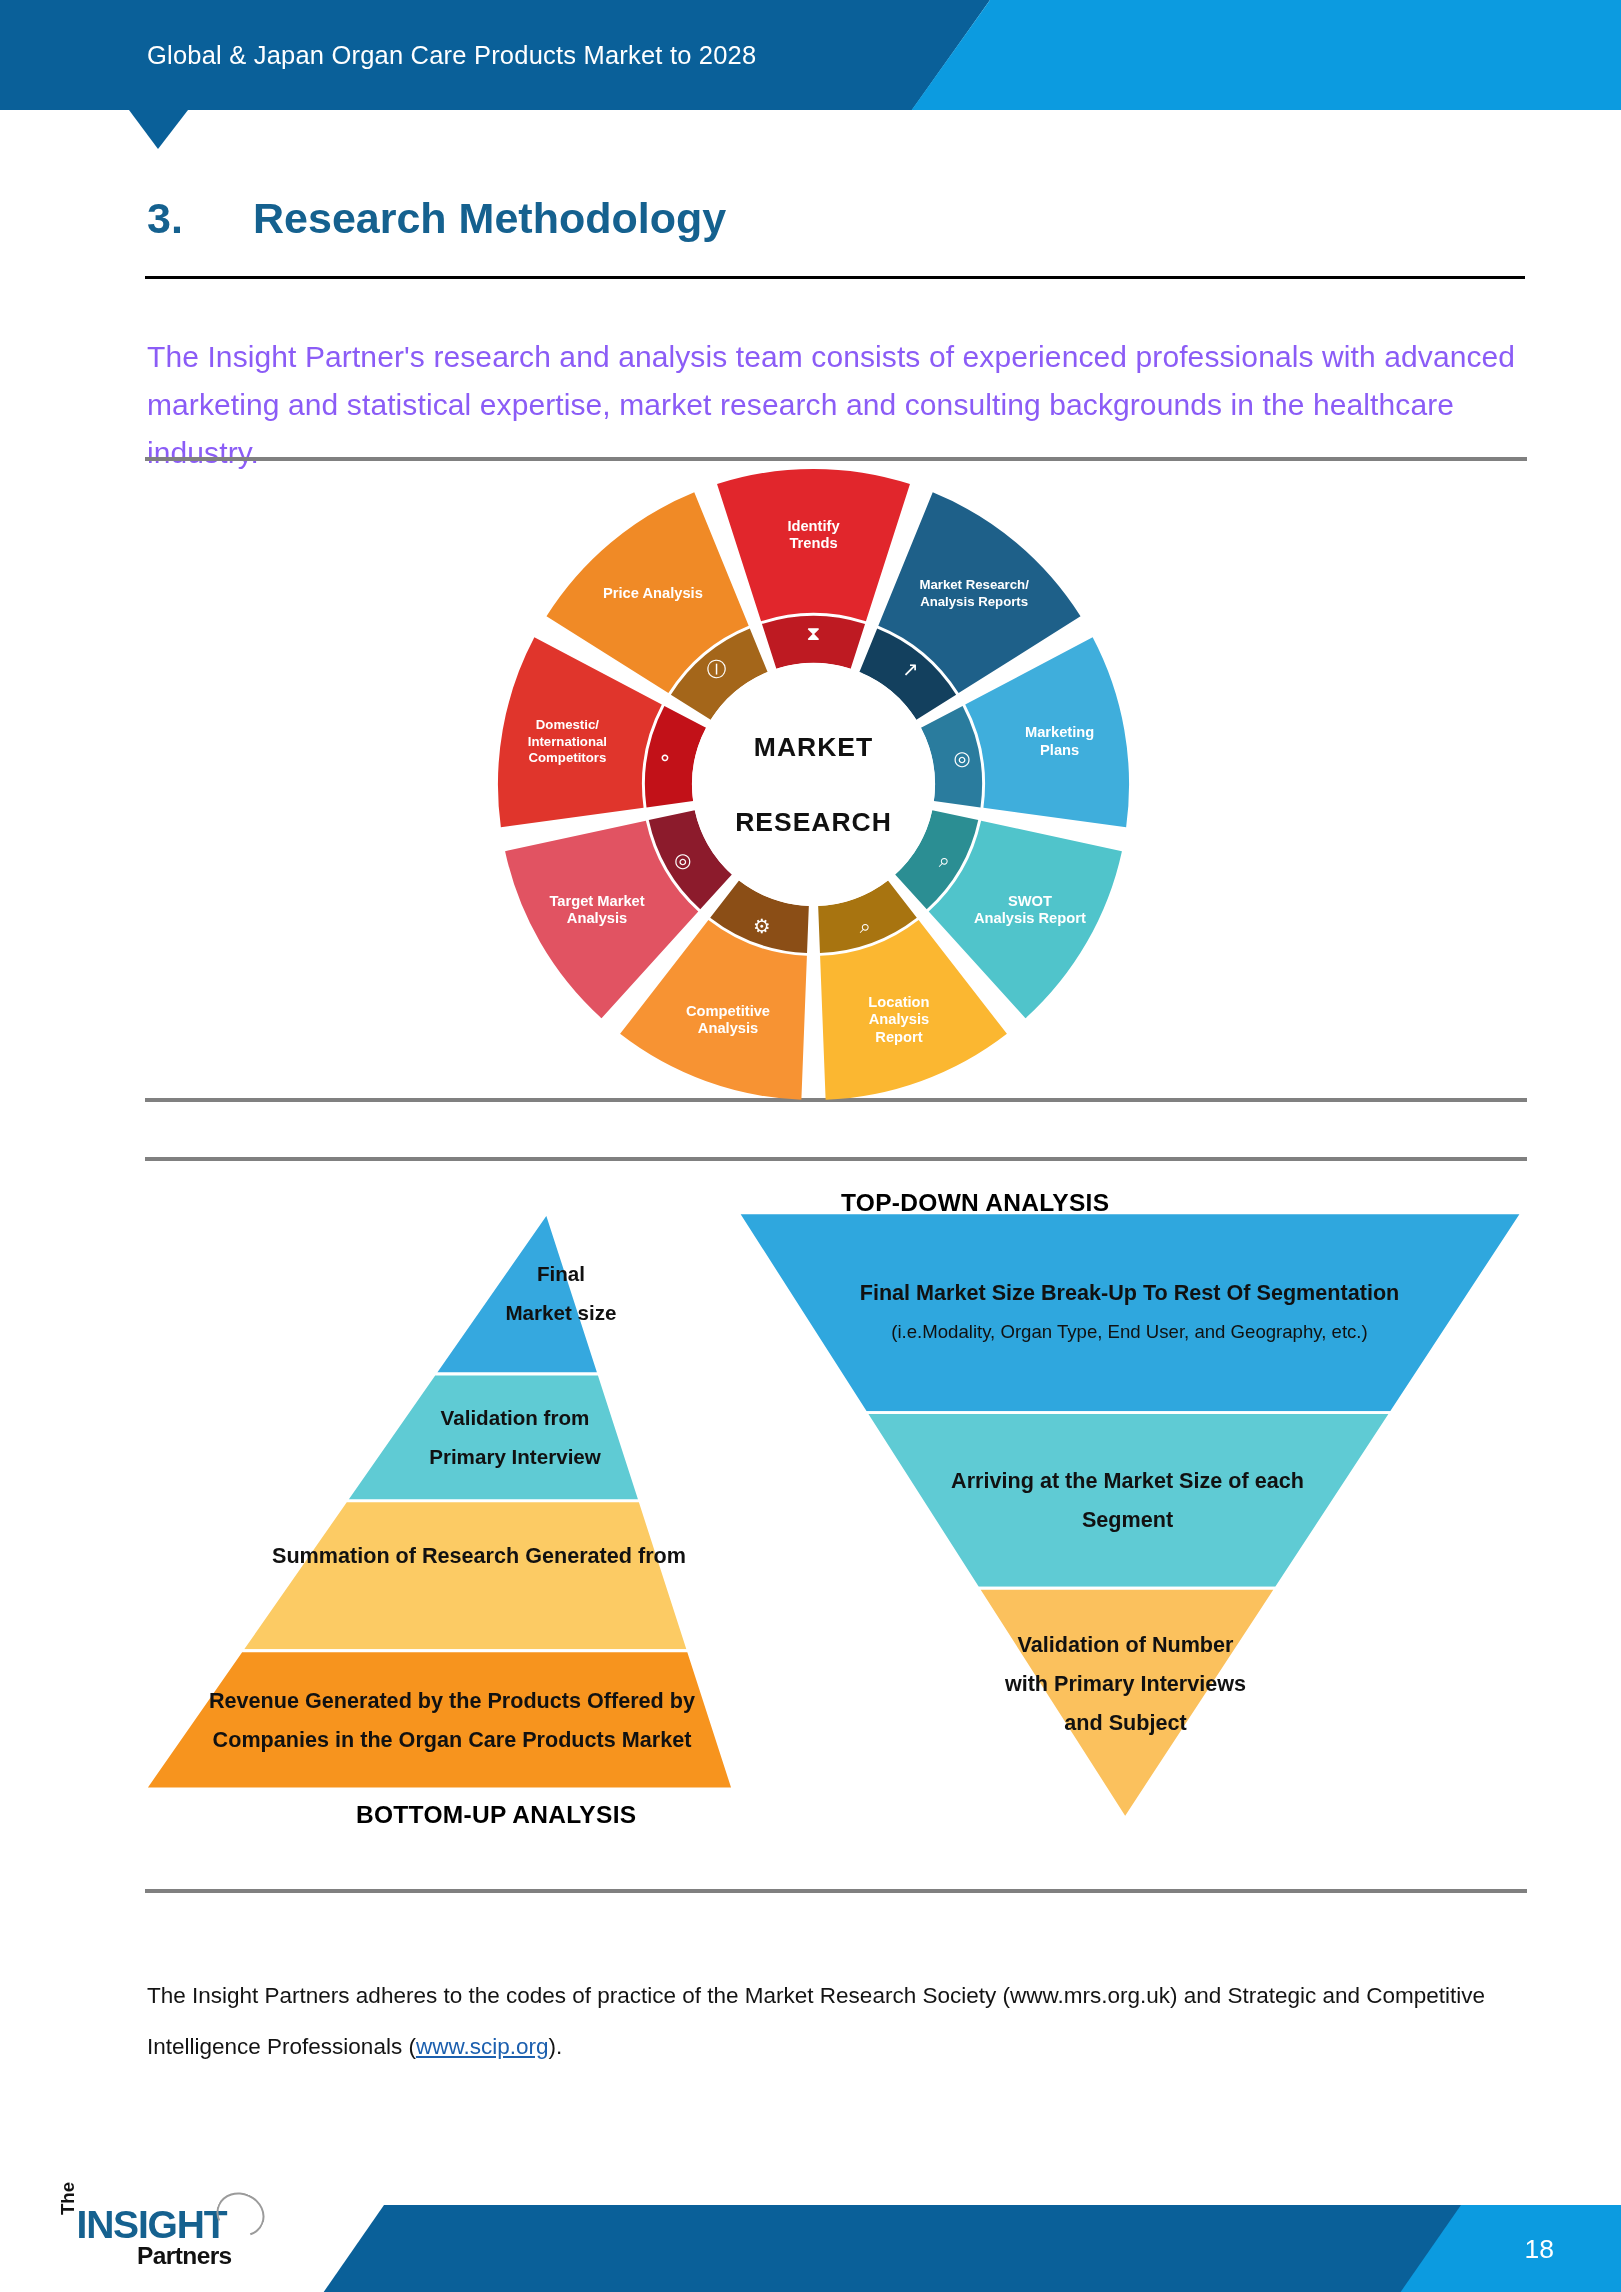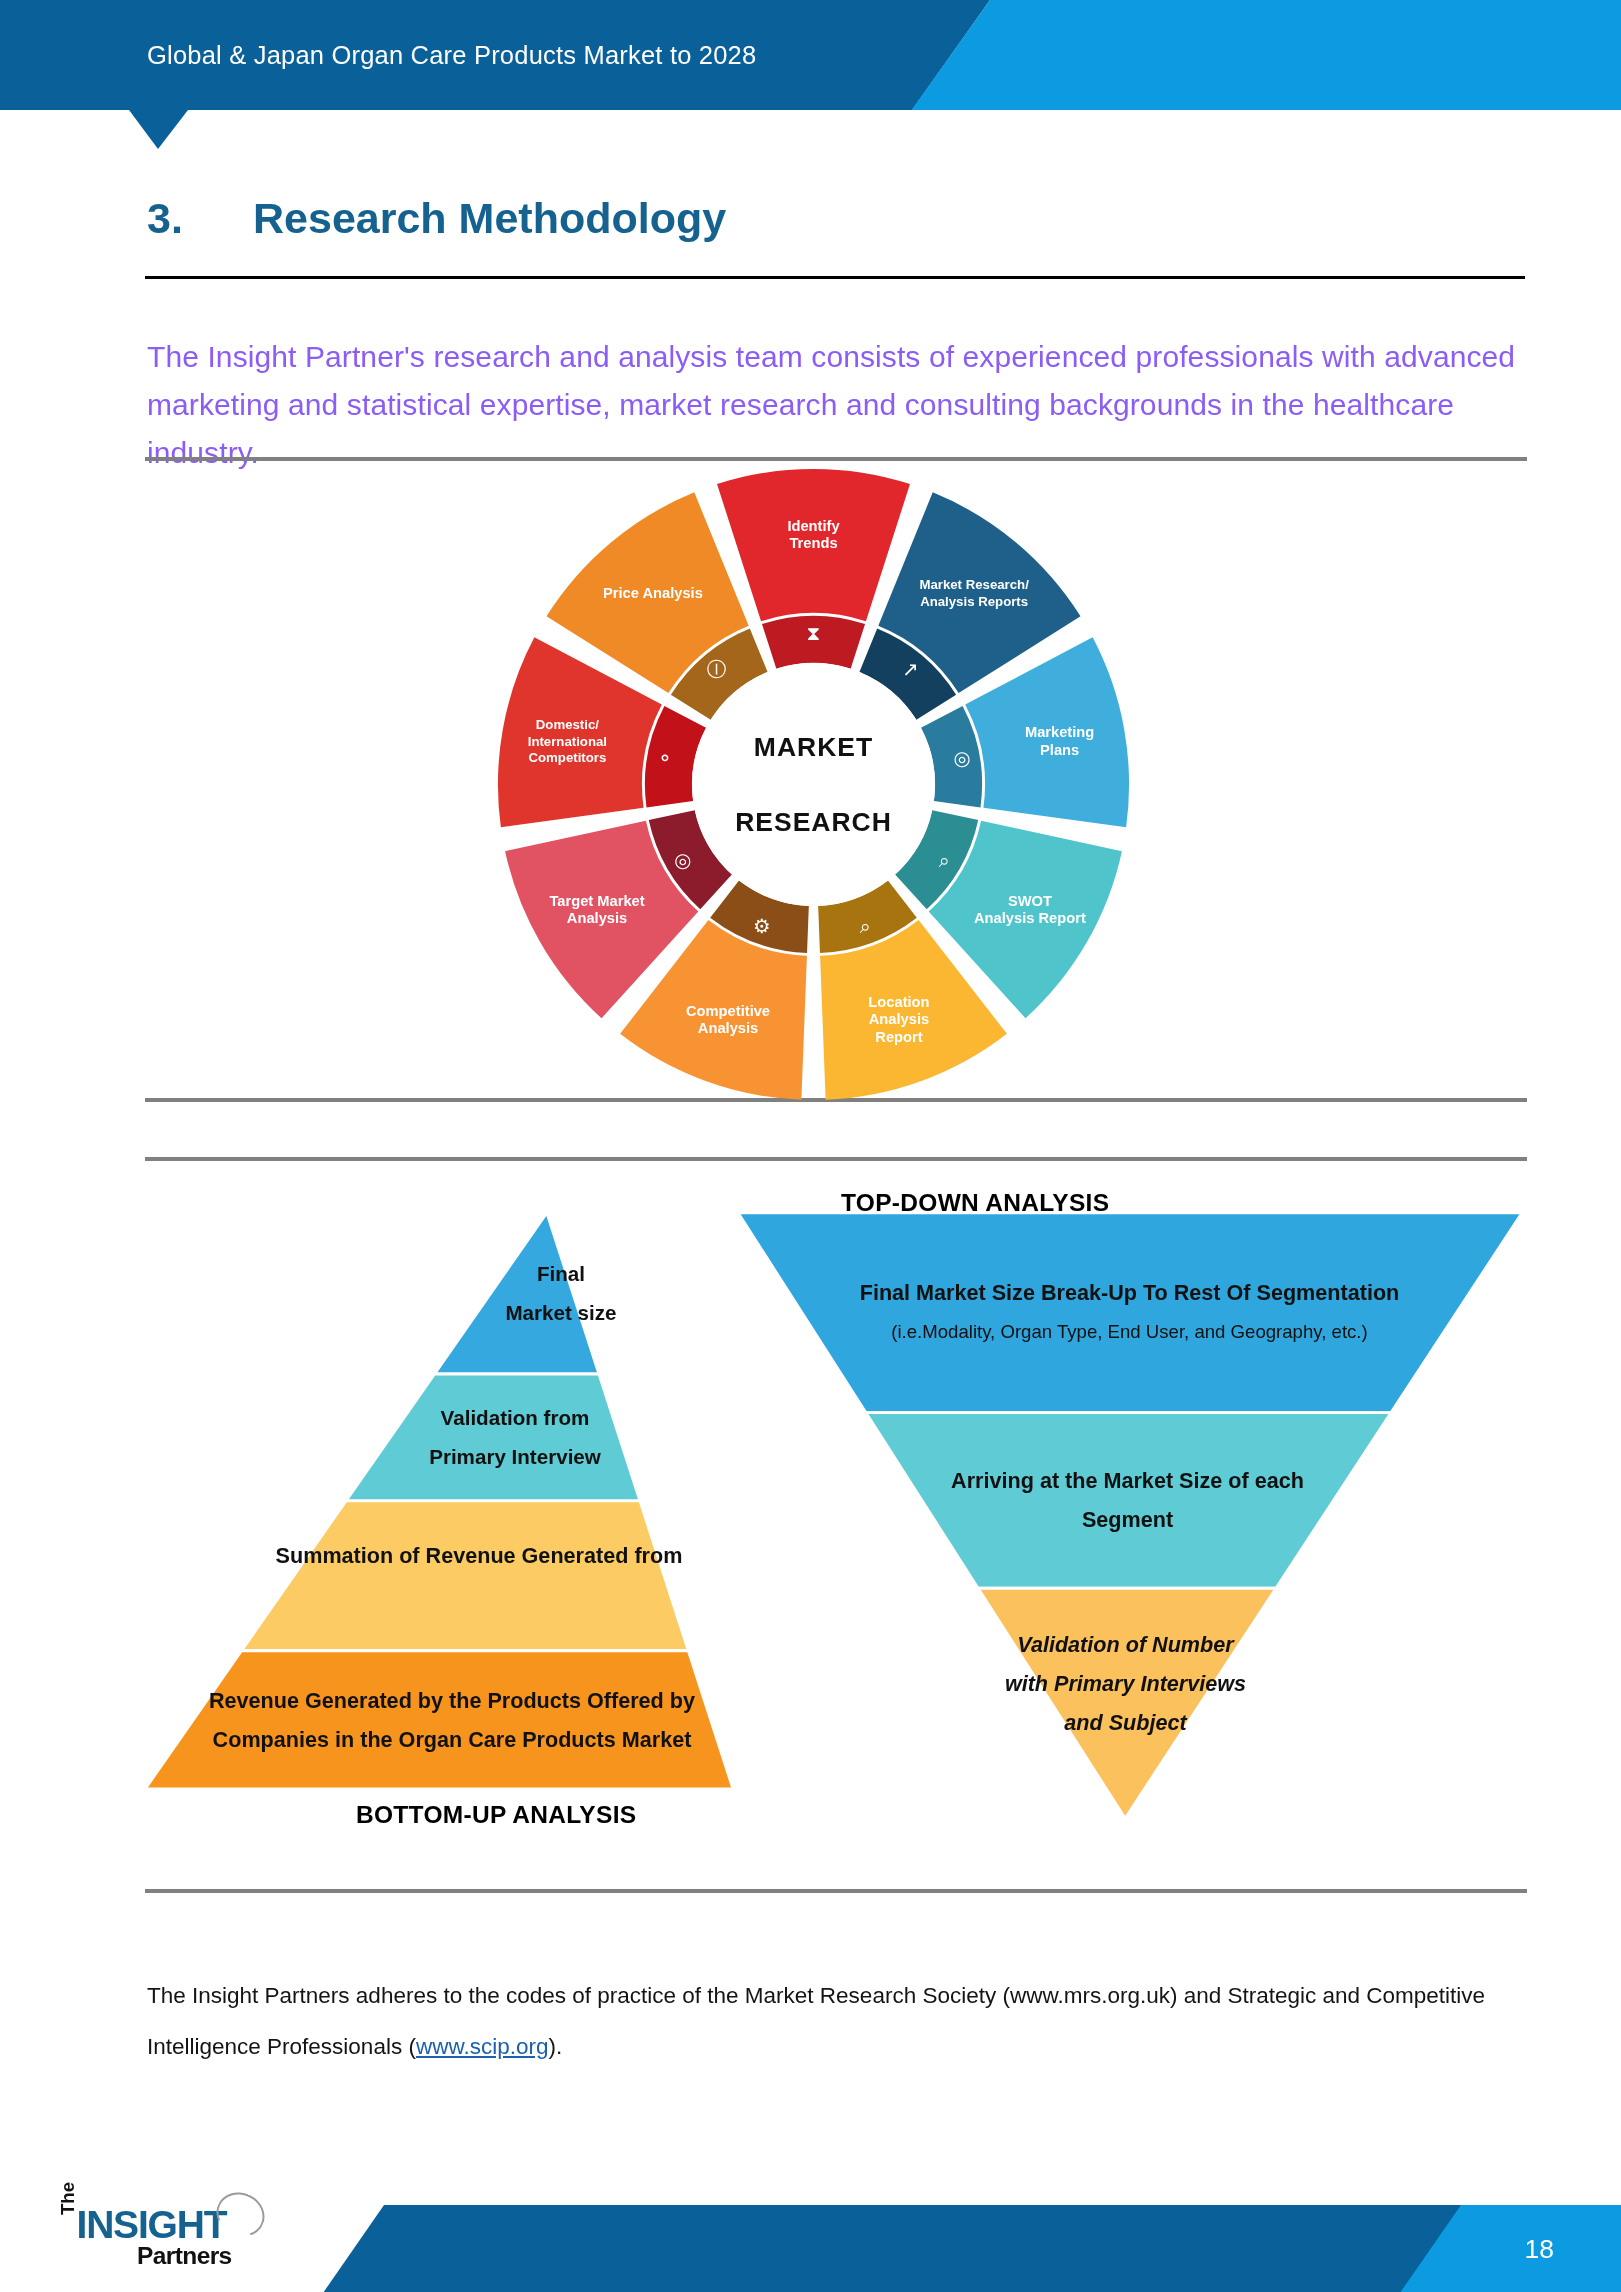--- a/index.html
+++ b/index.html
@@ -311,35 +311,35 @@
   <div id="pyr-texts">
       <div class="pyr-text" style="left: 122px; width: 588px; font-size: 20.6px; line-height: 39px; top: 63px;">
         <span class="l">Final</span>
         <span class="l">Market size</span>
       </div>
       <div class="pyr-text" style="left: 76px; width: 588px; font-size: 20.6px; line-height: 39px; top: 207px;">
         <span class="l">Validation from</span>
         <span class="l">Primary Interview</span>
       </div>
       <div class="pyr-text" style="left: 40px; width: 588px; font-size: 21.6px; line-height: 39px; top: 345px;">
-        <span class="l">Summation of Revenue Generated from</span>
+        <span class="l">Summation of Research Generated from</span>
       </div>
       <div class="pyr-text" style="left: 13px; width: 588px; font-size: 21.6px; line-height: 39px; top: 490px;">
         <span class="l">Revenue Generated by the Products Offered by</span>
         <span class="l">Companies in the Organ Care Products Market</span>
       </div>
       <div class="pyr-text" style="left: 671px; width: 627px; font-size: 21.6px; line-height: 39px; top: 82px;">
         <span class="l">Final Market Size Break-Up To Rest Of Segmentation</span>
         <span class="l" style="font-size: 18.6px; font-weight: normal;">(i.e.Modality, Organ Type, End User, and Geography, etc.)</span>
       </div>
       <div class="pyr-text" style="left: 669px; width: 627px; font-size: 21.6px; line-height: 39px; top: 270px;">
         <span class="l">Arriving at the Market Size of each</span>
         <span class="l">Segment</span>
       </div>
-      <div class="pyr-text" style="left: 667px; width: 627px; font-size: 21.6px; line-height: 39px; top: 434px; font-style: italic;">
+      <div class="pyr-text" style="left: 667px; width: 627px; font-size: 21.6px; line-height: 39px; top: 434px;">
         <span class="l">Validation of Number</span>
         <span class="l">with Primary Interviews</span>
         <span class="l">and Subject</span>
       </div>
     </div>
 </div>
 
 <div class="footnote">
   <span>The Insight Partners adheres to the codes of practice of the Market Research Society (www.mrs.org.uk) and Strategic and Competitive Intelligence Professionals (</span><a href="#">www.scip.org</a><span>).</span>
 </div>

